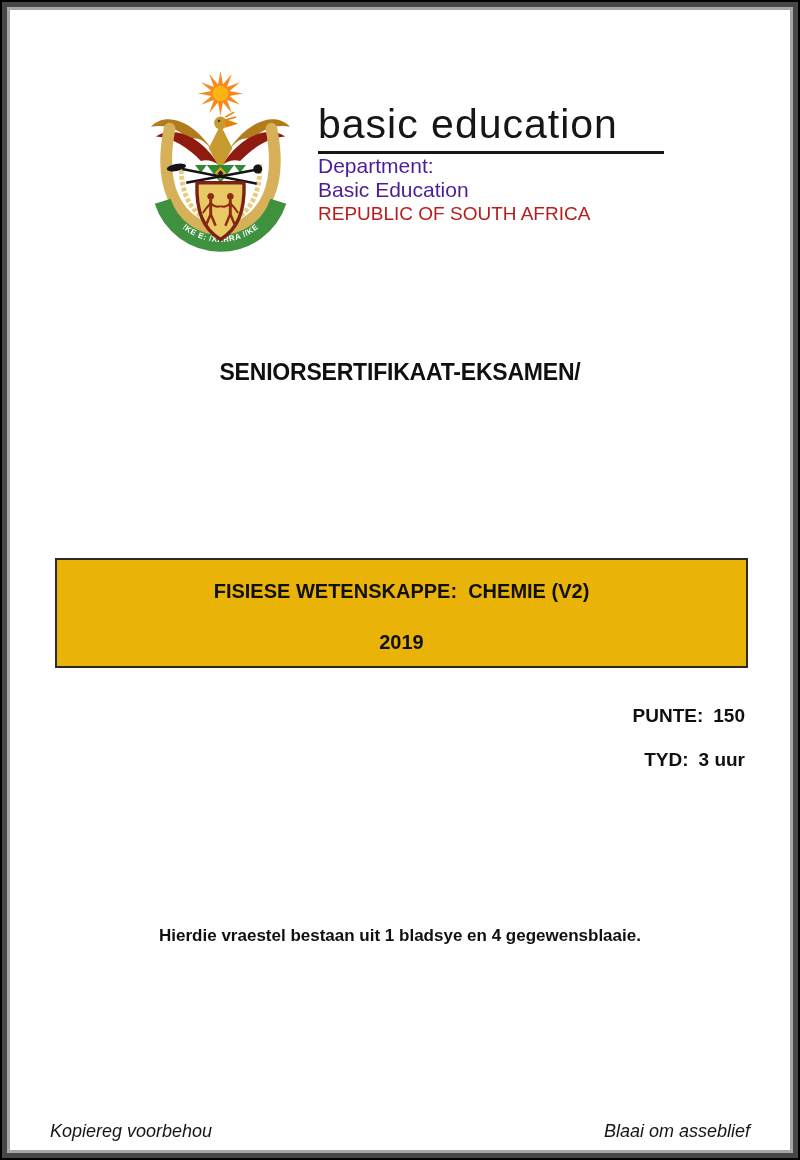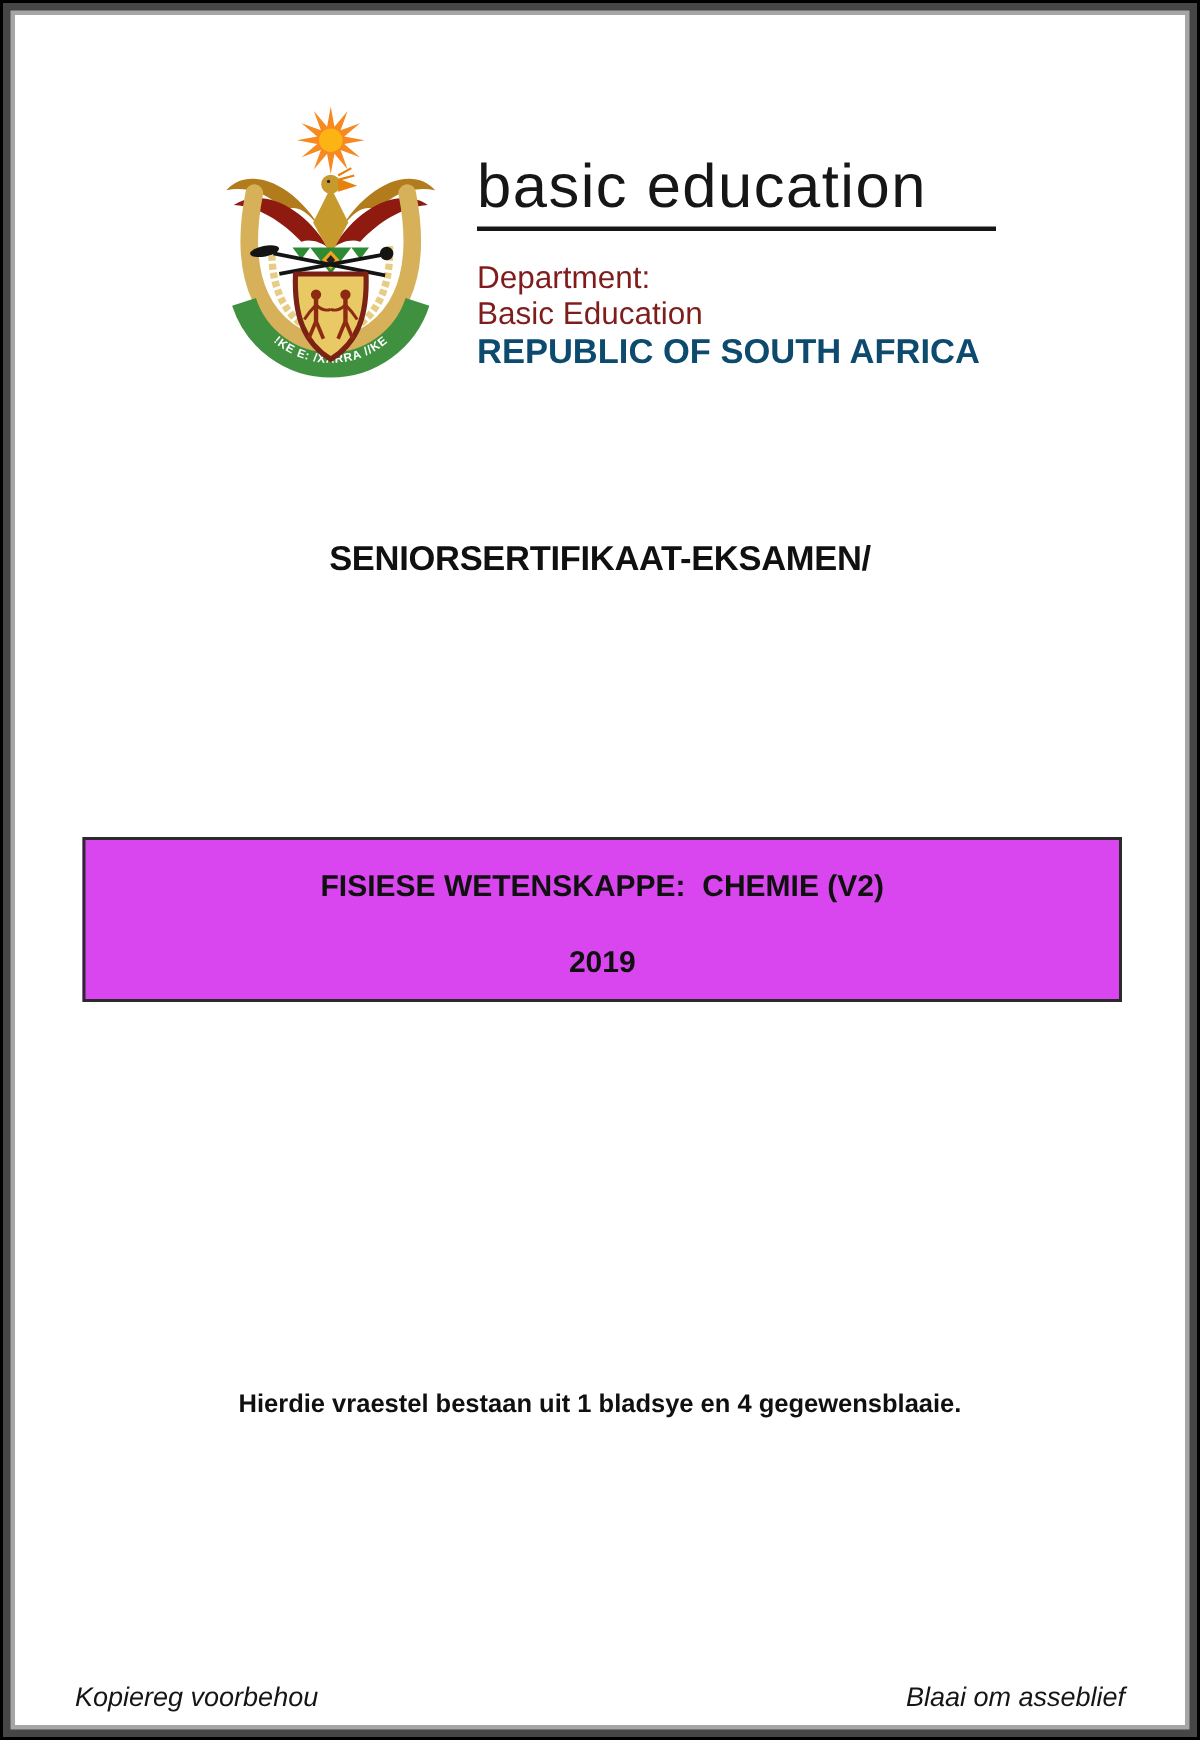--- a/index.html
+++ b/index.html
@@ -16,32 +16,32 @@
   }
   
   .brand{position:absolute;left:145px;top:66px;display:flex;align-items:flex-start;}
   .crest{width:147px;height:196px;flex:0 0 auto;}
   .brand-text{margin-left:24px;padding-top:36px;}
   .wordmark{
     font-size:41px;font-weight:400;letter-spacing:1px;color:#161616;
     line-height:1;white-space:nowrap;
   }
   .wordmark-rule{width:346px;height:3px;background:#161616;margin-top:6px;}
-  .dept{font-size:21px;line-height:24px;margin-top:20px;color:#7f1d1d;}
-  .country{font-size:23px;font-weight:700;line-height:24px;color:#0c4a6e;white-space:nowrap;}
+  .dept{font-size:21px;line-height:24px;margin-top:0;color:#4c1d95;}
+  .country{font-size:19px;font-weight:400;line-height:24px;color:#b91c1c;white-space:nowrap;}
   
   .exam-heading{
     position:absolute;top:356px;left:0;width:100%;
     text-align:center;font-size:23px;font-weight:700;line-height:28px;
     letter-spacing:-0.2px;color:#101010;
   }
   
   .subject-box{
     position:absolute;left:53px;top:556px;width:693px;height:110px;
-    box-sizing:border-box;border:2px solid #2a2a2a;background:#d946ef;
+    box-sizing:border-box;border:2px solid #2a2a2a;background:#eab308;
     text-align:center;
   }
   .subject-title{margin-top:20px;font-size:20px;font-weight:700;white-space:pre;color:#101010;}
   .subject-year{margin-top:28px;font-size:20px;font-weight:700;color:#101010;}
   
   .details{position:absolute;right:53px;top:703px;text-align:right;}
   .detail-line{font-size:19px;font-weight:700;color:#101010;white-space:pre;}
   .detail-line + .detail-line{margin-top:22px;}
   .detail-value{margin-left:10px;}
   
@@ -140,19 +140,23 @@
 
   <div class="exam-heading">
     <div>SENIORSERTIFIKAAT-EKSAMEN/</div>
   </div>
 
   <div class="subject-box">
     <div class="subject-title">FISIESE WETENSKAPPE:  CHEMIE (V2)</div>
     <div class="subject-year">2019</div>
   </div>
 
+  <div class="details">
+    <div class="detail-line"><span>PUNTE:</span><span class="detail-value">150</span></div>
+    <div class="detail-line"><span>TYD:</span><span class="detail-value">3 uur</span></div>
+  </div>
 
   <div class="paper-note">Hierdie vraestel bestaan uit 1 bladsye en 4 gegewensblaaie.</div>
 
   <div class="footer-left">Kopiereg voorbehou</div>
   <div class="footer-right">Blaai om asseblief</div>
 
 </div>
 
 </body></html>

